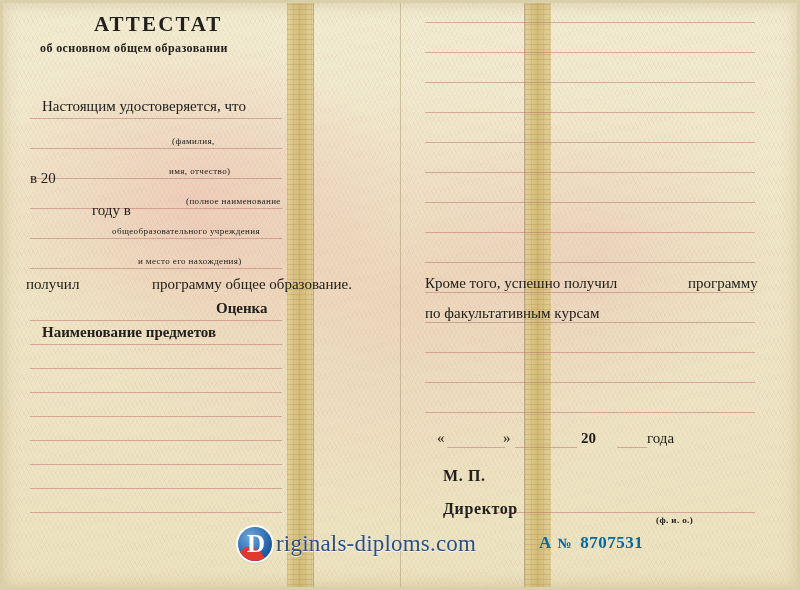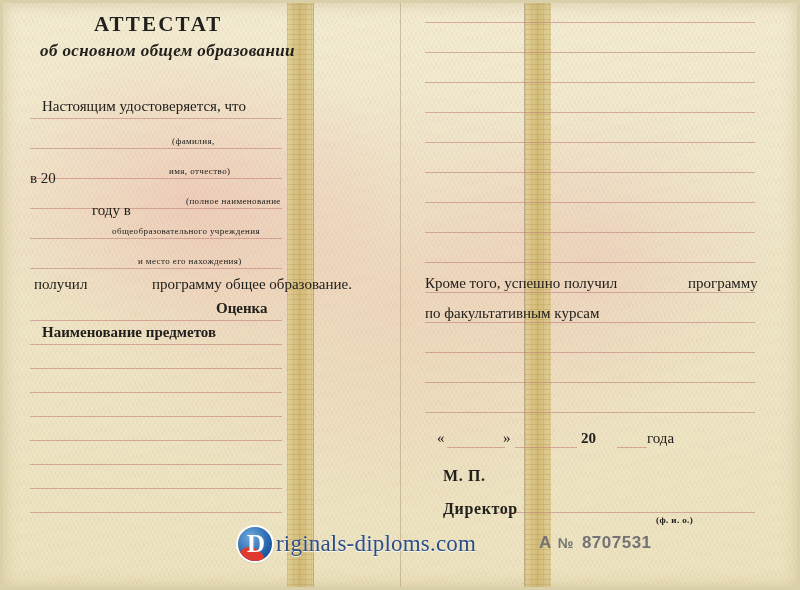--- a/index.html
+++ b/index.html
@@ -100,38 +100,37 @@
     font-family: "Liberation Serif", serif;
   }
   .b { font-weight: bold; }
 
   .title-main {
     font-size: 21px;
     font-weight: bold;
     letter-spacing: 2.2px;
   }
   .title-sub {
-    font-size: 17px;
+    font-size: 12px;
     font-weight: bold;
     letter-spacing: 0.4px;
-    font-style: italic;
   }
   .body-16 { font-size: 15px; }
   .caption { font-size: 9px; letter-spacing: 0.4px; }
   .caption-b { font-size: 9px; font-weight: bold; letter-spacing: 0.4px; }
   .small-bold { font-size: 16px; font-weight: bold; letter-spacing: 0.6px; }
 
   
   .serial {
     position: absolute;
     z-index: 20;
-    color: #737373;
+    color: #0369a1;
     font-size: 17px;
     font-weight: bold;
-    font-family: Liberation Sans, sans-serif;
+    font-family: Liberation Serif, serif;
     letter-spacing: 0.5px;
   }
   .serial .ser-letter { margin-right: 6px; }
   .serial .ser-no { margin-right: 8px; font-size: 14px; }
 
   
   .watermark {
     position: absolute;
     z-index: 30;
     left: 238px;
@@ -238,21 +237,21 @@
   <div class="txt caption" style="left:172px; top:136px;">(фамилия,</div>
   <div class="txt caption" style="left:169px; top:166px;">имя, отчество)</div>
 
   <div class="txt body-16" style="left:30px; top:170px;">в 20</div>
   <div class="txt body-16" style="left:92px; top:170px;margin-top:32px;">году в</div>
 
   <div class="txt caption" style="left:186px; top:196px;">(полное  наименование</div>
   <div class="txt caption" style="left:112px; top:226px;">общеобразовательного учреждения</div>
   <div class="txt caption" style="left:138px; top:256px;">и  место  его  нахождения)</div>
 
-  <div class="txt body-16" style="left:34px; top:276px;">получил</div>
+  <div class="txt body-16" style="left:26px; top:276px;">получил</div>
   <div class="txt body-16" style="left:152px; top:276px;">программу общее образование.</div>
 
   <div class="txt body-16 b" style="left:42px; top:300px;margin-top:24px;">Наименование предметов</div>
   <div class="txt body-16 b" style="left:216px; top:300px;">Оценка</div>
 
   <div class="txt body-16" style="left:425px; top:275px;">Кроме того, успешно получил</div>
   <div class="txt body-16" style="left:688px; top:275px;">программу</div>
   <div class="txt body-16" style="left:425px; top:305px;">по факультативным курсам</div>
 
   <div class="txt body-16" style="left:437px; top:430px;">«</div>

